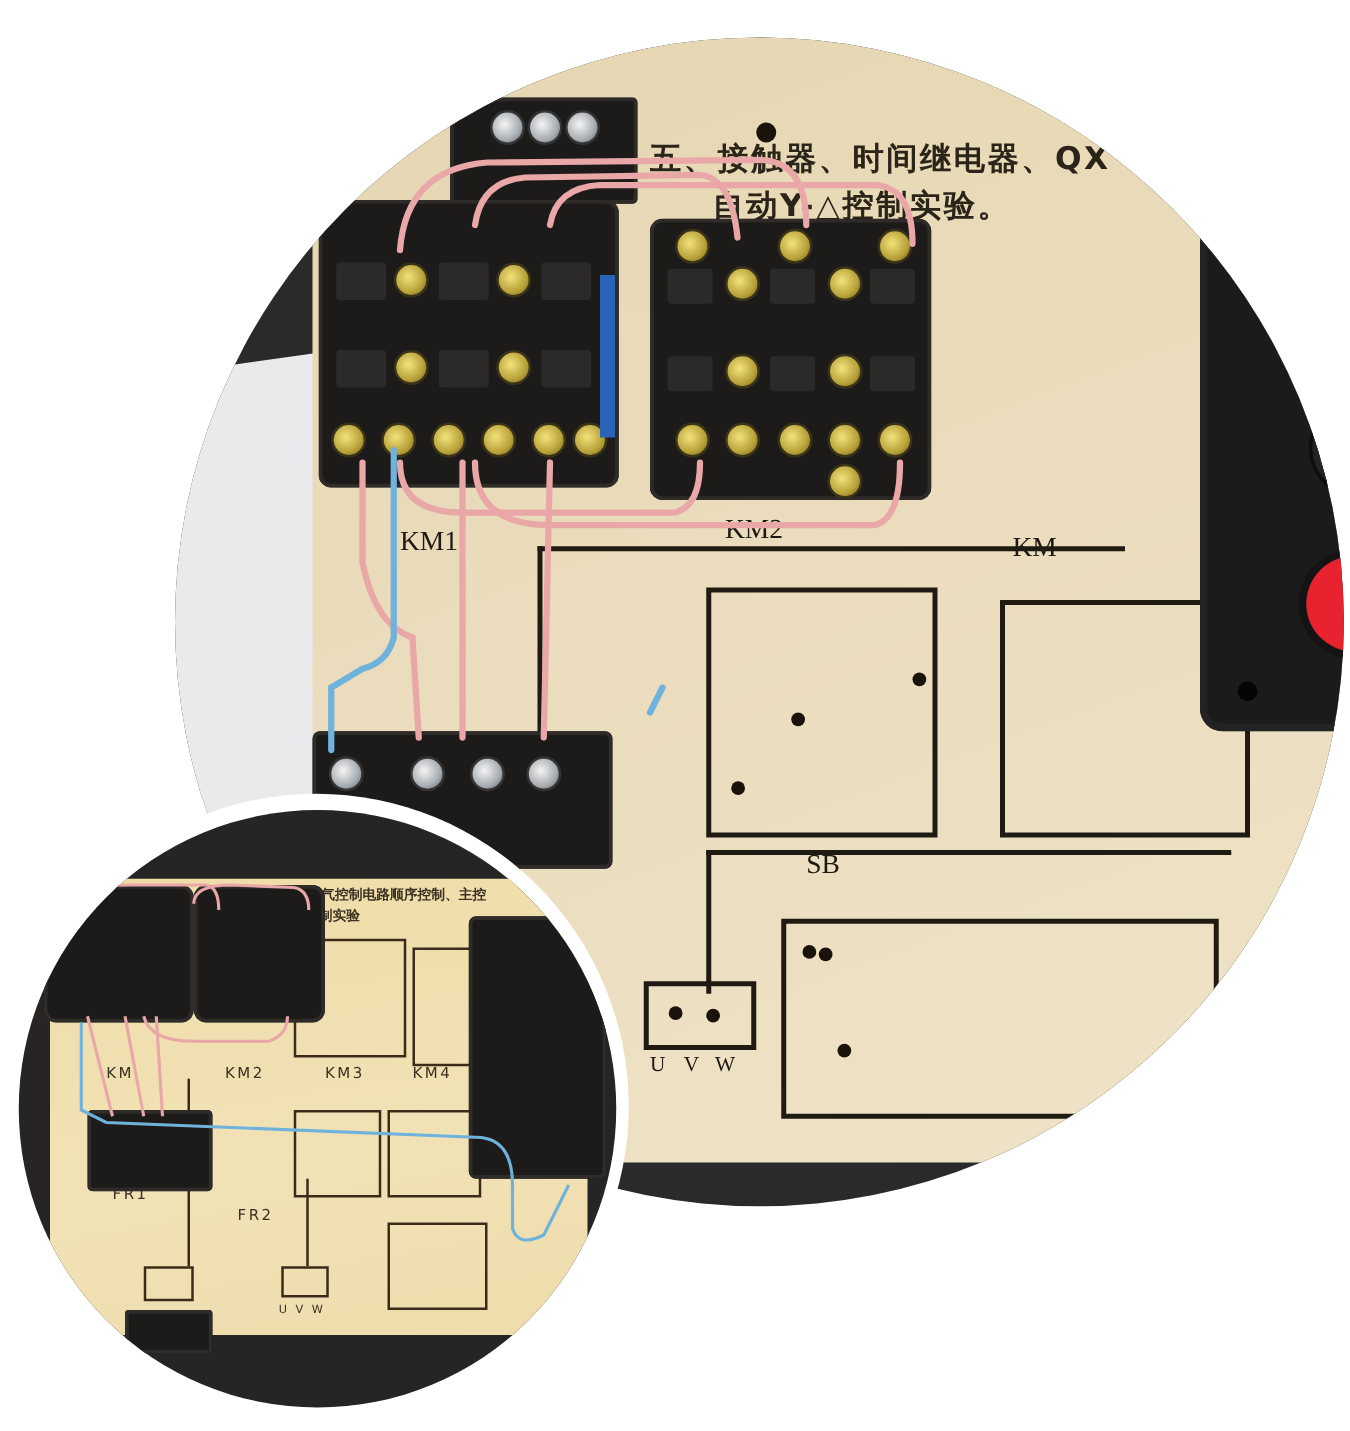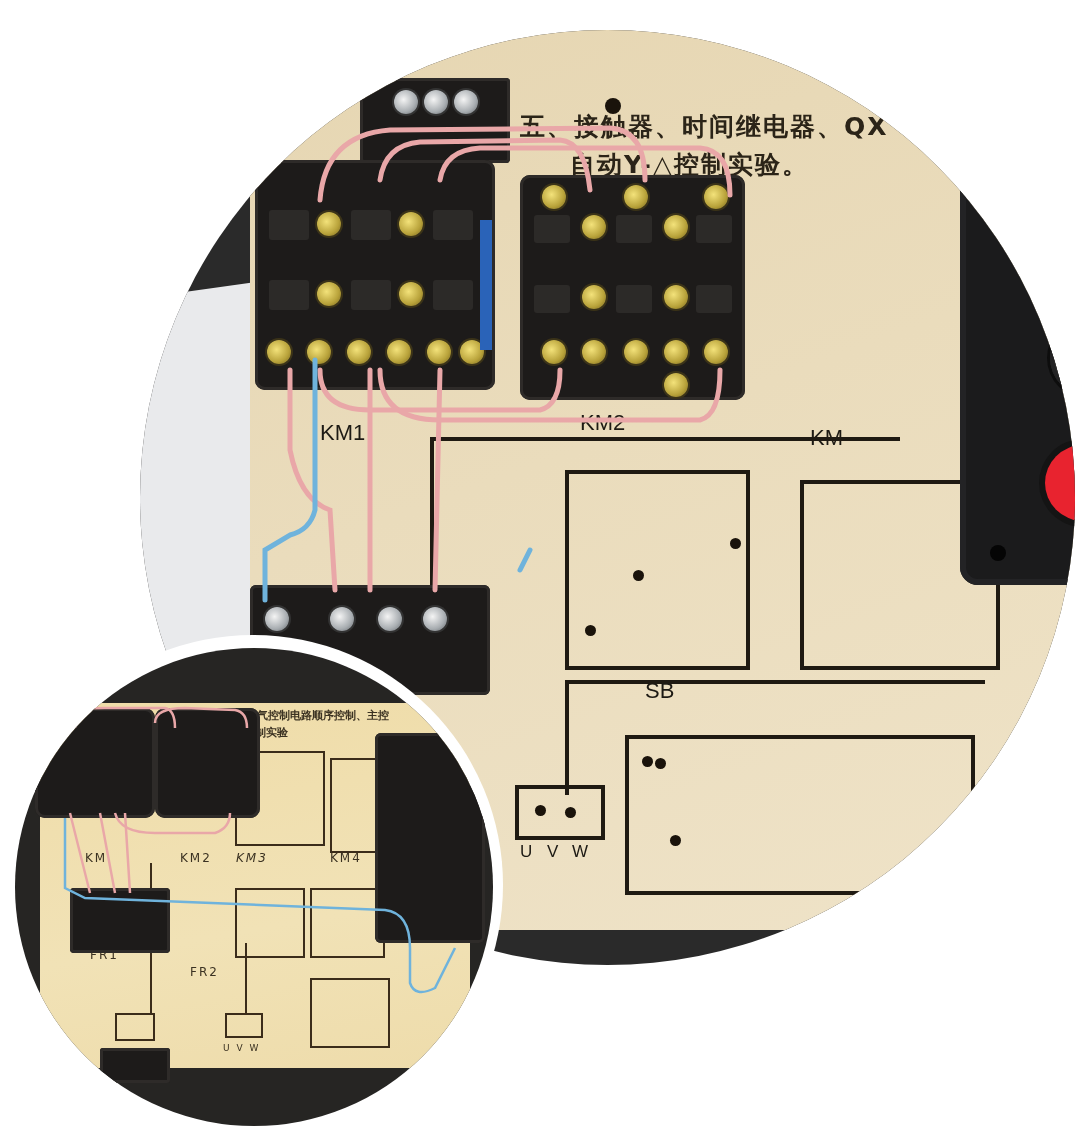--- a/index.html
+++ b/index.html
@@ -15,21 +15,21 @@
     background: #e9eaec; transform: skewY(-8deg);
   }
   .big-circle .board {
     position: absolute; left: 110px; top: 0; width: 830px; height: 900px;
     background: linear-gradient(160deg, #e6d6b2 0%, #eadcbc 45%, #efe3c8 100%);
   }
   .board-title {
     position: absolute; color: #2b2418; font-size: 25px; font-weight: bold; letter-spacing: 2px;
     white-space: nowrap;
   }
-  .label { position: absolute; color: #1d1a14; font-family: Liberation Sans, sans-serif; }
+  .label { position: absolute; color: #1d1a14; font-family: Liberation Serif, serif; }
 
   .trace { position: absolute; border: 4px solid #1f1a12; box-sizing: border-box; }
   .hline { position: absolute; height: 4px; background: #1f1a12; }
   .vline { position: absolute; width: 4px; background: #1f1a12; }
   .hole { position: absolute; width: 11px; height: 11px; border-radius: 50%; background: #1a130b; }
 
   .contactor {
     position: absolute; background: #1d1b1a; border-radius: 10px;
     box-shadow: inset 0 0 0 3px #2e2b29;
   }
@@ -196,21 +196,21 @@
     <div class="s-trace" style="left:195px; top:185px; width:70px; height:70px;"></div>
     <div class="s-trace" style="left:270px; top:185px; width:75px; height:70px;"></div>
     <div class="s-trace" style="left:270px; top:275px; width:80px; height:70px;"></div>
     <div class="s-trace" style="left:75px; top:310px; width:40px; height:28px;"></div>
     <div class="s-trace" style="left:185px; top:310px; width:38px; height:25px;"></div>
     <div style="position:absolute; left:110px; top:160px; width:2px; height:150px; background:#3b2c1a;"></div>
     <div style="position:absolute; left:205px; top:240px; width:2px; height:70px; background:#3b2c1a;"></div>
 
     <div class="s-label" style="left:45px; top:148px;">KM</div>
     <div class="s-label" style="left:140px; top:148px;">KM2</div>
-    <div class="s-label" style="left:196px; top:148px;font-style:italic;">KM3</div>
+    <div class="s-label" style="left:220px; top:148px;">KM3</div>
     <div class="s-label" style="left:290px; top:148px;">KM4</div>
     <div class="s-label" style="left:50px; top:245px;">FR1</div>
     <div class="s-label" style="left:150px; top:262px;">FR2</div>
     <div class="s-label" style="left:183px; top:340px; font-size:9px;">U V W</div>
   </div>
 
   <div class="contactor" style="left:20px; top:60px; width:120px; height:110px;"></div>
   <div class="contactor" style="left:140px; top:60px; width:105px; height:110px;"></div>
   <div class="contactor" style="left:55px; top:240px; width:100px; height:65px; border-radius:4px;"></div>
   <div class="contactor" style="left:85px; top:400px; width:70px; height:35px; border-radius:3px;"></div>

